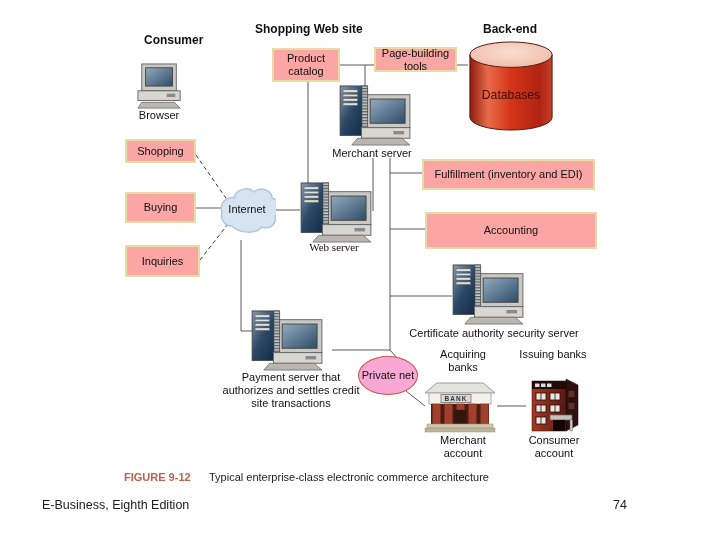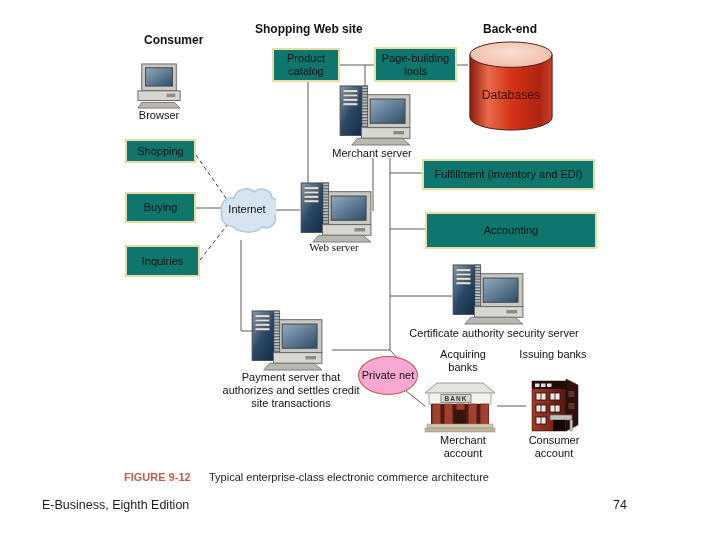--- a/index.html
+++ b/index.html
@@ -1,20 +1,20 @@
 <!DOCTYPE html>
 <html><head>
 <meta charset="utf-8">
 <style>
   html,body{margin:0;padding:0;}
   body{font-family:"Liberation Sans", sans-serif; background:#888;}
   .slide{position:relative;width:720px;height:540px;background:#ffffff;overflow:hidden;}
   .abs{position:absolute;}
   .hdr{font-weight:bold;font-size:12px;color:#111;white-space:nowrap;}
-  .box{position:absolute;background:#0f766e;border:2px solid #e7dca4;box-sizing:border-box;
+  .box{position:absolute;background:#fca5a5;border:2px solid #e7dca4;box-sizing:border-box;
        display:flex;align-items:center;justify-content:center;text-align:center;
        font-size:11px;line-height:13px;color:#111;}
   .lbl{position:absolute;font-size:11px;line-height:13px;color:#111;text-align:center;}
   .wires{position:absolute;left:0;top:0;z-index:0;}
   .node{z-index:2;}
   .caption-label{font-size:11px;font-weight:bold;color:#c0604a;white-space:nowrap;}
   .caption-title{font-size:11px;color:#222;white-space:nowrap;}
   .footer-text{font-size:12.5px;color:#1a1a1a;white-space:nowrap;}
   .ellipse{position:absolute;border-radius:50%;background:#f9a8d4;border:1.5px solid #bf5a46;
            display:flex;align-items:center;justify-content:center;text-align:center;
@@ -113,21 +113,21 @@
   <div class="box node" style="left:125px;top:139px;width:71px;height:24px;">Shopping</div>
   <div class="box node" style="left:125px;top:192px;width:71px;height:31px;">Buying</div>
   <div class="box node" style="left:125px;top:245px;width:75px;height:32px;">Inquiries</div>
 
   <svg class="abs node" style="left:218px;top:184px;" width="58" height="52" viewBox="0 0 58 52">
     <path d="M14,42 C6,42 2,35 4,28 C1,20 8,12 16,14 C18,5 30,2 36,8 C42,2 54,6 54,14 C62,16 63,26 57,32 C59,40 52,46 44,43 C38,50 22,50 14,42 Z" fill="#d6e4f1" stroke="#b0c8dc" stroke-width="1.5"></path>
   </svg>
   <div class="cloudlbl" style="left:219px;top:203px;width:56px;">Internet</div>
 
   <div class="box node" style="left:272px;top:48px;width:68px;height:34px;">Product catalog</div>
-  <div class="box node" style="left:374px;top:47px;width:83px;height:35px;">Page-building tools</div>
+  <div class="box node" style="left:374px;top:47px;width:83px;height:25px;">Page-building tools</div>
 
   <svg class="abs node" style="left:468px;top:40px;" width="86" height="92" viewBox="0 0 86 94">
     <path d="M1,15 L1,79 A42,13 0 0 0 85,79 L85,15" fill="url(#cylB)" stroke="#4a1a10" stroke-width="1"></path>
     <ellipse cx="43" cy="15" rx="42" ry="13" fill="url(#cylT)" stroke="#4a1a10" stroke-width="1"></ellipse>
     <text x="43" y="60" text-anchor="middle" font-family="Liberation Sans, sans-serif" font-size="12.5" fill="#3a1008">Databases</text>
   </svg>
 
   <svg class="abs node" style="left:337px;top:85px;" width="78" height="62" viewBox="0 0 78 64">
       <use href="#sym-server"></use>
     </svg>

